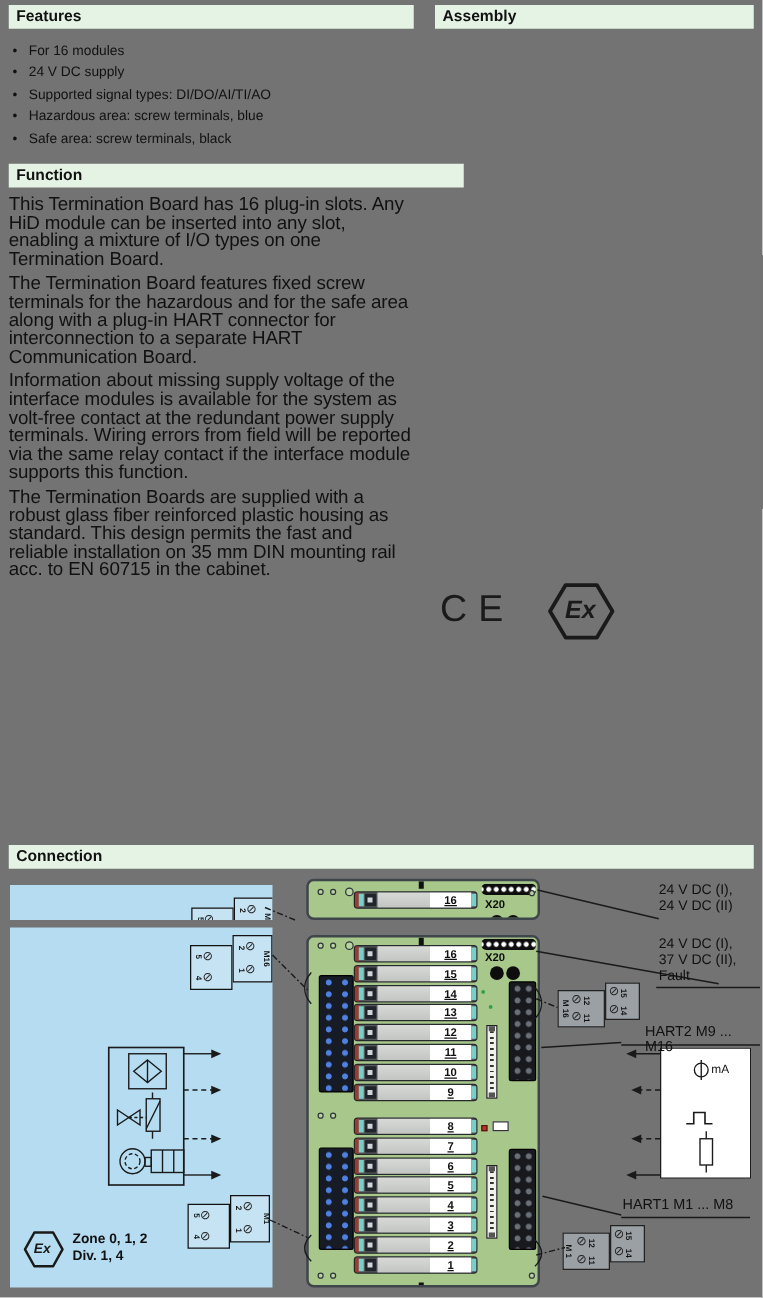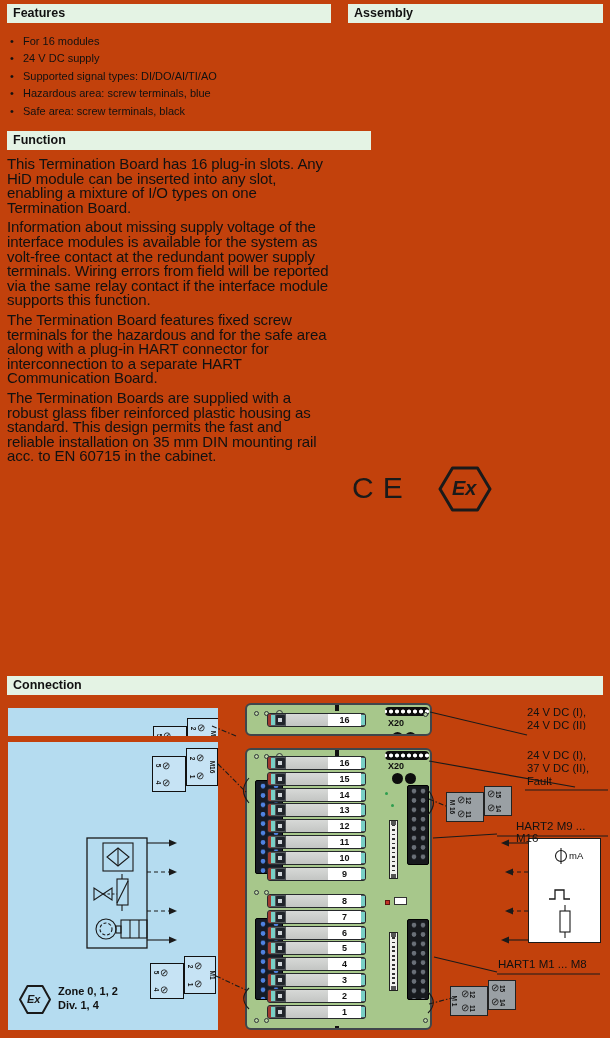--- a/index.html
+++ b/index.html
@@ -1,32 +1,32 @@
 <!DOCTYPE html>
 <html><head>
 <meta charset="utf-8">
 <style>
   html,body{margin:0;padding:0;background:#fff;}
-  #page{position:relative;width:610px;height:1038px;background:#c2410c;overflow:hidden;
+  #page{position:relative;width:610px;height:1038px;background:#737373;overflow:hidden;
         font-family:"Liberation Sans",sans-serif;color:#111;}
   .band{position:absolute;background:#e4f3e4;font-weight:bold;font-size:12.5px;
         line-height:19px;padding-left:6px;box-sizing:border-box;}
   .bullets{position:absolute;left:10px;top:33px;width:322px;font-size:11px;line-height:17.4px;}
   .bullet{display:flex;}
   .bullet .dot{width:13px;}
   .paras{position:absolute;left:7px;top:157px;width:326px;font-size:15px;line-height:14.6px;letter-spacing:-0.1px;}
   .paras p{margin:0 0 5px 0;}
   .ce{position:absolute;left:352px;top:471px;font-size:30px;letter-spacing:9px;color:#1a1a1a;}
   .exlabel{position:absolute;font-style:italic;font-weight:bold;color:#1a1a1a;}
   
   .bluepanel{position:absolute;left:8px;width:210px;background:#b5dcf0;overflow:hidden;}
   .board{position:absolute;left:245px;width:187px;background:#a7c78b;border:2px solid #3f464b;
          border-radius:6px;box-sizing:border-box;overflow:hidden;}
-  .slot{position:absolute;left:20px;width:99px;height:14px;background:#54585c;border:1px solid #26292c;
-        border-radius:3px;display:flex;box-sizing:border-box;}
+  .slot{position:absolute;left:36px;width:99px;height:14px;background:#54585c;border:1px solid #26292c;
+        border-radius:3px;display:flex;box-sizing:border-box;text-decoration:underline;}
   .slot .cap{width:3px;background:#a03a30;border-radius:2px 0 0 2px;}
   .slot .teal{width:4px;background:#79cfc6;margin:1px 0;}
   .slot .sicon{width:9px;background:#21252b;margin:1px;border-radius:1px;position:relative;}
   .slot .sicon::after{content:"";position:absolute;left:2px;top:3px;width:4px;height:4px;background:#cfd4d8;}
   .slot .gray{flex:1;background:linear-gradient(#d7d9d7,#c3c5c3);}
   .slot .num{width:33px;background:#fff;display:flex;align-items:center;justify-content:center;
              font-size:9px;font-weight:bold;}
   .bstrip{position:absolute;width:28px;background-color:#161b26;border:1px solid #000;border-radius:2px;
      background-image:radial-gradient(circle at 7px 5px,#4f82e0 2px,rgba(0,0,0,0) 2.7px),
                       radial-gradient(circle at 20px 5px,#4f82e0 2px,rgba(0,0,0,0) 2.7px);
@@ -98,22 +98,22 @@
         <span class="dot">•</span>
         <span>Safe area: screw terminals, black</span>
       </div>
     </div>
 
   <div class="band" style="left:7px;top:131px;width:364px;height:19px">
     <span>Function</span>
   </div>
   <div class="paras" id="function-paras">
       <p>This Termination Board has 16 plug-in slots. Any HiD module can be inserted into any slot, enabling a mixture of I/O types on one Termination Board.</p>
+      <p>The Termination Board features fixed screw terminals for the hazardous and for the safe area along with a plug-in HART connector for interconnection to a separate HART Communication Board.</p>
       <p>Information about missing supply voltage of the interface modules is available for the system as volt-free contact at the redundant power supply terminals. Wiring errors from field will be reported via the same relay contact if the interface module supports this function.</p>
-      <p>The Termination Board features fixed screw terminals for the hazardous and for the safe area along with a plug-in HART connector for interconnection to a separate HART Communication Board.</p>
       <p>The Termination Boards are supplied with a robust glass fiber reinforced plastic housing as standard. This design permits the fast and reliable installation on 35 mm DIN mounting rail acc. to EN 60715 in the cabinet.</p>
     </div>
 
   <div class="ce">CE</div>
   <div class="exlabel" style="left:452px;top:477px;font-size:20px;z-index:6">Ex</div>
 
   <div class="band" style="left:7px;top:676px;width:596px;height:19px">
     <span>Connection</span>
   </div>
 

